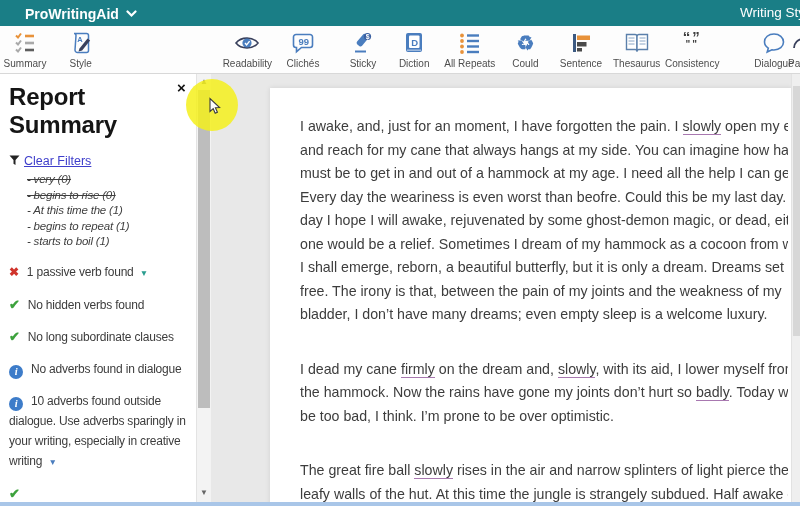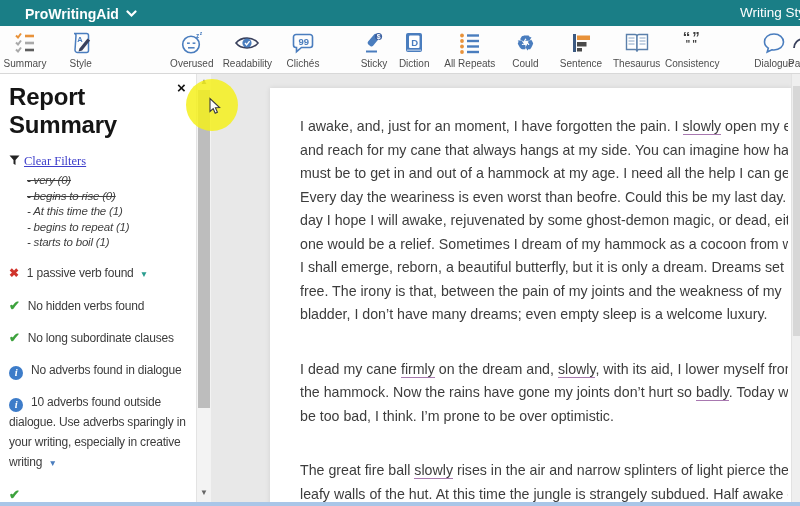--- a/index.html
+++ b/index.html
@@ -16,21 +16,21 @@
   .toolbar { position:absolute; left:0; top:26px; width:800px; height:48px; background:#fdfdfd; border-bottom:1px solid #d8d8d8; overflow:hidden; }
   .tb-item { position:absolute; top:2px; width:56px; height:46px; text-align:center; cursor:pointer; }
   .tb-icon { display:block; height:29px; padding-top:3px; }
   .tb-icon svg { vertical-align:top; }
   .tb-label { display:block; font-size:10px; color:#4d4d4d; margin-top:1px; white-space:nowrap; }
 
   
   .sidebar { position:absolute; left:0; top:74px; width:196px; height:428px; background:#fff; padding:9px 2px 0 9px; overflow:hidden; }
   .side-title { font-size:24px; font-weight:bold; color:#151515; letter-spacing:-0.2px; }
   .close-btn { position:absolute; left:177px; top:7px; font-size:15px; font-weight:bold; color:#111; cursor:pointer; line-height:14px; }
-  .clear-row { margin-top:15px; font-size:12.5px;font-family:Liberation Serif, serif; }
+  .clear-row { margin-top:15px; font-size:12.5px; }
   .clear-row svg { margin-right:4px; vertical-align:-1px; }
   .clear-link { color:#3e3ecb; text-decoration:underline; cursor:pointer; }
   .findings { margin-top:4px; font-size:12px; color:#3c3c3c; letter-spacing:-0.2px; }
   .finding { margin-top:12px; line-height:20px; }
   .fi { display:inline-block; margin-right:8px; }
   .fi.info { width:14px; height:14px; background:#3d7cc9; color:#fff; border-radius:50%; font-size:10.5px; line-height:14px; text-align:center; font-style:italic; font-family:"Liberation Serif", serif; font-weight:bold; vertical-align:-2px; }
   .fi.check { color:#3da23d; font-weight:bold; font-size:13px; }
   .fi.error { color:#d0342c; font-weight:bold; font-size:12px; }
   .arrow { font-size:8.5px; margin-left:3px; cursor:pointer; }
   .arrow.teal { color:#2a9d8f; }
@@ -89,47 +89,36 @@
         <span class="tb-label">Summary</span>
       </div>
       <div class="tb-item" style="left: 52.6px;">
         <span class="tb-icon"><svg width="24" height="24" viewBox="0 0 24 24">
             <path d="M7 2.5 h10.5 a2 2 0 0 1 2 2 v15 a2 2 0 0 1 -2 2 h-9 a2.5 2.5 0 0 1 -2.5 -2.5 l1 -14.5 a2 2 0 0 0 -2 -2 z" fill="none" stroke="#4a7dbe" stroke-width="1.5"></path>
             <text x="8.2" y="11" font-size="7.5" font-weight="bold" fill="#4a7dbe" font-family="sans-serif">A</text>
             <path d="M10.5 17.5 L18.5 7.5 l2.6 2 -8 10 -3.6 1 z" fill="#39405c"></path>
           </svg></span>
         <span class="tb-label">Style</span>
       </div>
-      <div class="tb-item" style="left: 163.8px;">
-        <span class="tb-icon"><svg width="24" height="24" viewBox="0 0 24 24">
-            <circle cx="11" cy="13.5" r="8.3" fill="none" stroke="#4a7dbe" stroke-width="1.6"></circle>
-            <line x1="7" y1="12.2" x2="9.8" y2="12.2" stroke="#4a7dbe" stroke-width="1.5"></line>
-            <line x1="12.6" y1="12.2" x2="15.4" y2="12.2" stroke="#4a7dbe" stroke-width="1.5"></line>
-            <line x1="8" y1="16.8" x2="14.6" y2="16.8" stroke="#4a7dbe" stroke-width="1.5"></line>
-            <text x="16" y="7" font-size="6.5" font-weight="bold" fill="#4a7dbe" font-family="sans-serif">z</text>
-            <text x="19.7" y="4.2" font-size="5" font-weight="bold" fill="#4a7dbe" font-family="sans-serif">z</text>
-          </svg></span>
-        <span class="tb-label">Overused</span>
-      </div>
       <div class="tb-item" style="left: 219.4px;">
         <span class="tb-icon"><svg width="26" height="24" viewBox="0 0 26 24">
             <path d="M2 12 C7 5.5 19 5.5 24 12 C19 18.5 7 18.5 2 12 Z" fill="none" stroke="#39405c" stroke-width="1.6"></path>
             <circle cx="13" cy="12" r="4.6" fill="#4a7dbe"></circle>
             <path d="M11 12 l1.6 1.9 l3 -3.8" stroke="#fff" stroke-width="1.4" fill="none"></path>
           </svg></span>
         <span class="tb-label">Readability</span>
       </div>
       <div class="tb-item" style="left: 275px;">
         <span class="tb-icon"><svg width="24" height="24" viewBox="0 0 24 24">
             <path d="M5 3.5 h14 a2.5 2.5 0 0 1 2.5 2.5 v8 a2.5 2.5 0 0 1 -2.5 2.5 h-8.5 l-5 4.2 v-4.2 h-0.5 a2.5 2.5 0 0 1 -2.5 -2.5 v-8 a2.5 2.5 0 0 1 2.5 -2.5 z" fill="none" stroke="#4a7dbe" stroke-width="1.6"></path>
             <text x="7.5" y="13.8" font-size="9.5" font-weight="bold" fill="#4a7dbe" font-family="sans-serif">99</text>
           </svg></span>
         <span class="tb-label">Clichés</span>
       </div>
-      <div class="tb-item" style="left: 346px;">
+      <div class="tb-item" style="left: 335px;">
         <span class="tb-icon"><svg width="24" height="24" viewBox="0 0 24 24">
             <rect x="8.5" y="3" width="6.5" height="13" rx="2" transform="rotate(40 12 9)" fill="#4a7dbe"></rect>
             <circle cx="16.5" cy="5.5" r="3.6" fill="#3a5fa0"></circle>
             <text x="14.8" y="8" font-size="6.8" font-weight="bold" fill="#fff" font-family="sans-serif">$</text>
             <path d="M4 20.5 h11" stroke="#4a7dbe" stroke-width="2"></path>
           </svg></span>
         <span class="tb-label">Sticky</span>
       </div>
       <div class="tb-item" style="left: 386.2px;">
         <span class="tb-icon"><svg width="24" height="24" viewBox="0 0 24 24">

